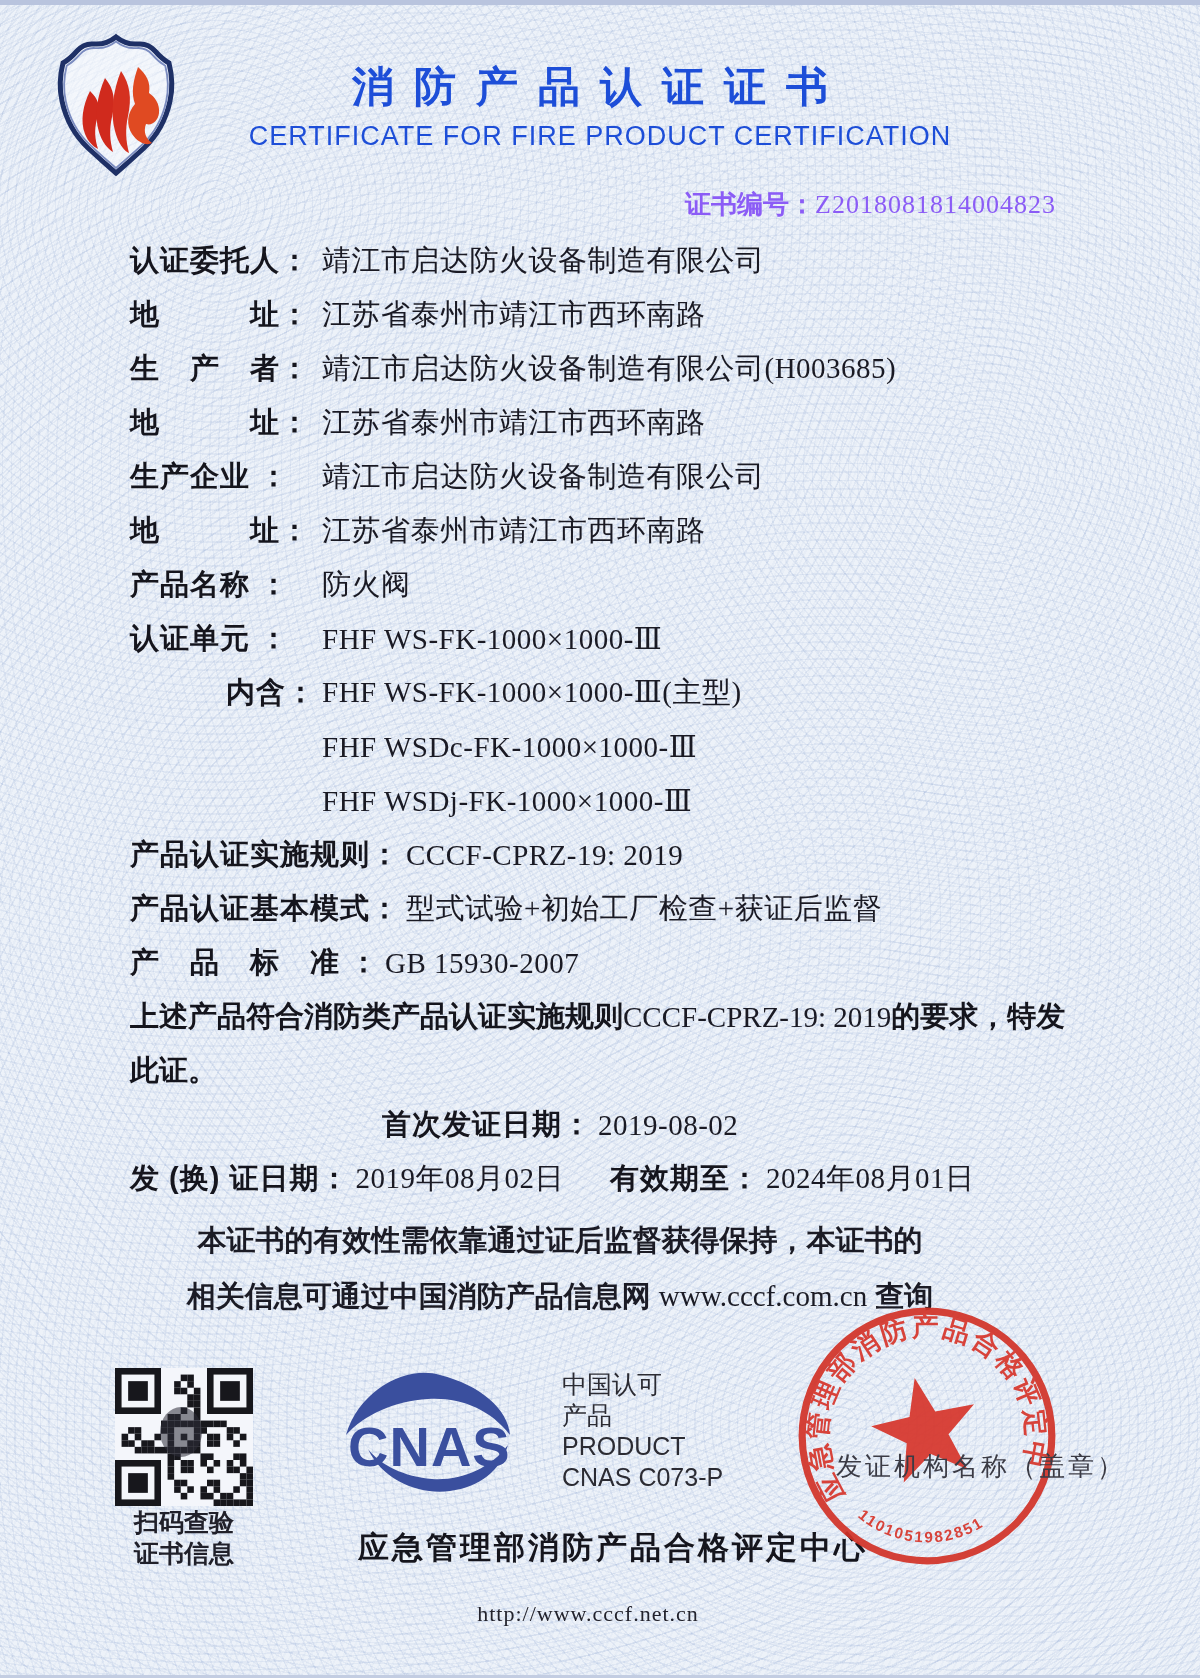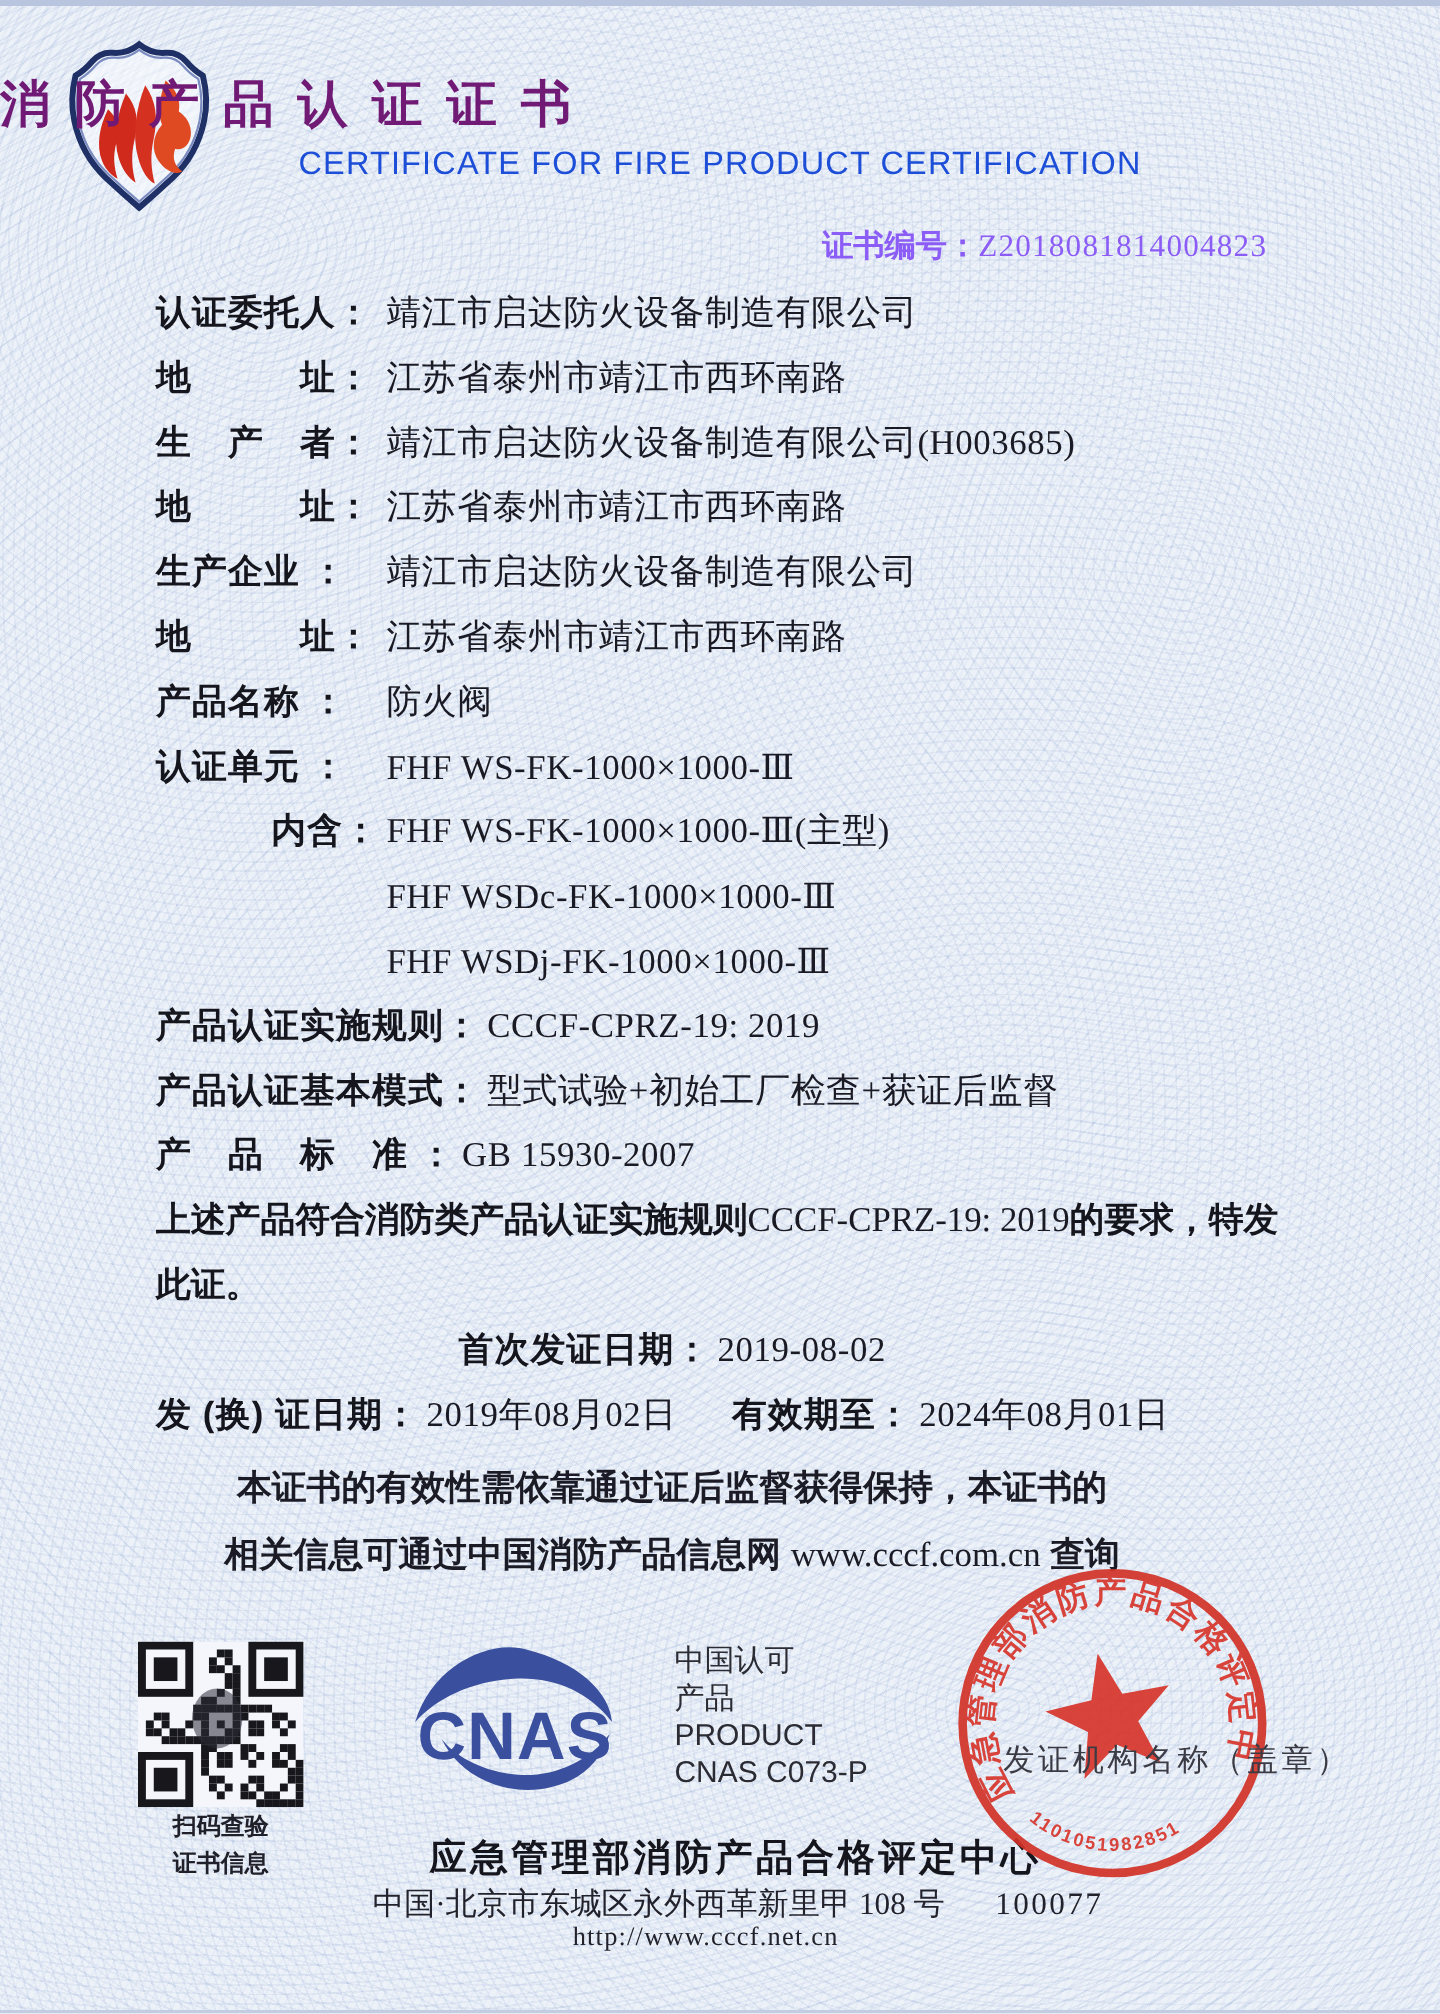--- a/index.html
+++ b/index.html
@@ -11,22 +11,22 @@
   .page::before{content:"";position:absolute;inset:0;pointer-events:none;
     background-image:
       repeating-radial-gradient(circle at 18% 12%, rgba(110,140,195,.10) 0 1.5px, transparent 1.5px 8px),
       repeating-radial-gradient(circle at 82% 28%, rgba(110,140,195,.09) 0 1.5px, transparent 1.5px 9px),
       repeating-radial-gradient(circle at 35% 55%, rgba(110,140,195,.09) 0 1.5px, transparent 1.5px 10px),
       repeating-radial-gradient(circle at 70% 85%, rgba(110,140,195,.10) 0 1.5px, transparent 1.5px 8.5px),
       repeating-linear-gradient(115deg, rgba(120,150,200,.05) 0 2px, transparent 2px 6px);}
   .abs{position:absolute;}
   .serif{font-family:"Liberation Serif","DejaVu Serif",serif;}
   .logo{left:48px;top:26px;width:136px;height:150px;}
-  .title{left:0;top:54px;width:1200px;text-align:left;font-size:42px;font-weight:bold;
-         letter-spacing:20px;color:#701a75;}
+  .title{left:0;top:54px;width:1200px;text-align:center;font-size:42px;font-weight:bold;
+         letter-spacing:20px;color:#1d4ed8;}
   .subtitle{left:0;top:116px;width:1200px;text-align:center;font-size:27px;color:#1d4ed8;
             letter-spacing:1px;font-family:"Liberation Sans",sans-serif;}
   .certno{left:0;top:182px;width:1056px;text-align:right;font-size:26px;color:#8b5cf6;}
   .certno .lbl{font-weight:600;}
   .certno .num{font-family:"Liberation Serif","DejaVu Serif",serif;letter-spacing:1px;}
 
   .fields{left:130px;top:229px;width:1000px;}
   .row{height:54px;display:flex;align-items:center;font-size:29px;white-space:nowrap;}
   .row .label{font-weight:bold;color:#15151d;min-width:186px;white-space:pre;letter-spacing:1px;}
   .row .label.inner{text-align:right;}
@@ -36,21 +36,21 @@
   .stmt-zh{font-weight:bold;color:#15151d;}
   .stmt-code{font-family:"Liberation Serif","DejaVu Serif",serif;color:#1a1a24;}
   .row.first-issue{padding-left:252px;}
   .gap40{margin-left:46px;}
 
   .notice{left:0;top:1207px;width:1120px;text-align:center;font-size:29px;color:#1b1b25;}
   .notice div{line-height:56px;font-weight:600;}
   .notice .url{font-family:"Liberation Serif","DejaVu Serif",serif;font-weight:400;}
 
   .qr{left:115px;top:1363px;width:138px;height:138px;}
-  .qr-caption{left:108px;top:1502px;width:152px;text-align:center;font-size:20px;line-height:31px;
+  .qr-caption{left:108px;top:1502px;width:152px;text-align:center;font-size:25px;line-height:31px;
               font-weight:600;color:#20202a;font-family:Liberation Sans, sans-serif;}
   .cnas-logo{left:338px;top:1366px;width:180px;height:128px;}
   .accreditation{left:562px;top:1364px;font-size:25px;line-height:31px;color:#2b2b33;}
   .seal{left:794px;top:1298px;width:266px;height:266px;transform:rotate(-12deg);opacity:.92;z-index:6;}
   .seal-note{left:836px;top:1444px;font-size:26px;letter-spacing:3px;color:#3b3b45;z-index:7;}
 
   .footer-org{left:0;top:1522px;width:1200px;text-align:center;text-indent:26px;
               font-size:31px;font-weight:bold;letter-spacing:3px;color:#15151d;}
   .footer-addr{left:0;top:1564px;width:1200px;text-align:center;text-indent:30px;font-size:26px;
                color:#22222c;font-family:"Liberation Serif","DejaVu Serif",serif;}
@@ -319,18 +319,15 @@
     <text font-size="26" font-weight="bold" fill="#d7352b" letter-spacing="3" font-family="Liberation Sans, DejaVu Sans, sans-serif">
       <textPath href="#sealTopArc" startOffset="2" textLength="430" title="">应急管理部消防产品合格评定中心</textPath>
     </text>
     <text font-size="15" font-weight="bold" fill="#d7352b" letter-spacing="2" font-family="Liberation Sans, DejaVu Sans, sans-serif">
       <textPath href="#sealBotArc" startOffset="4">1101051982851</textPath>
     </text>
   </svg>
   <div class="abs seal-note">发证机构名称（盖章）</div>
 
   <div class="abs footer-org">应急管理部消防产品合格评定中心</div>
-  <div class="abs footer-addr">
-    <span>中国·北京市东城区永外西革新里甲 108 号</span><span class="pc">100077</span>
-  </div>
   <div class="abs footer-url">http://www.cccf.net.cn</div>
 
 </div>
 
 </body></html>

